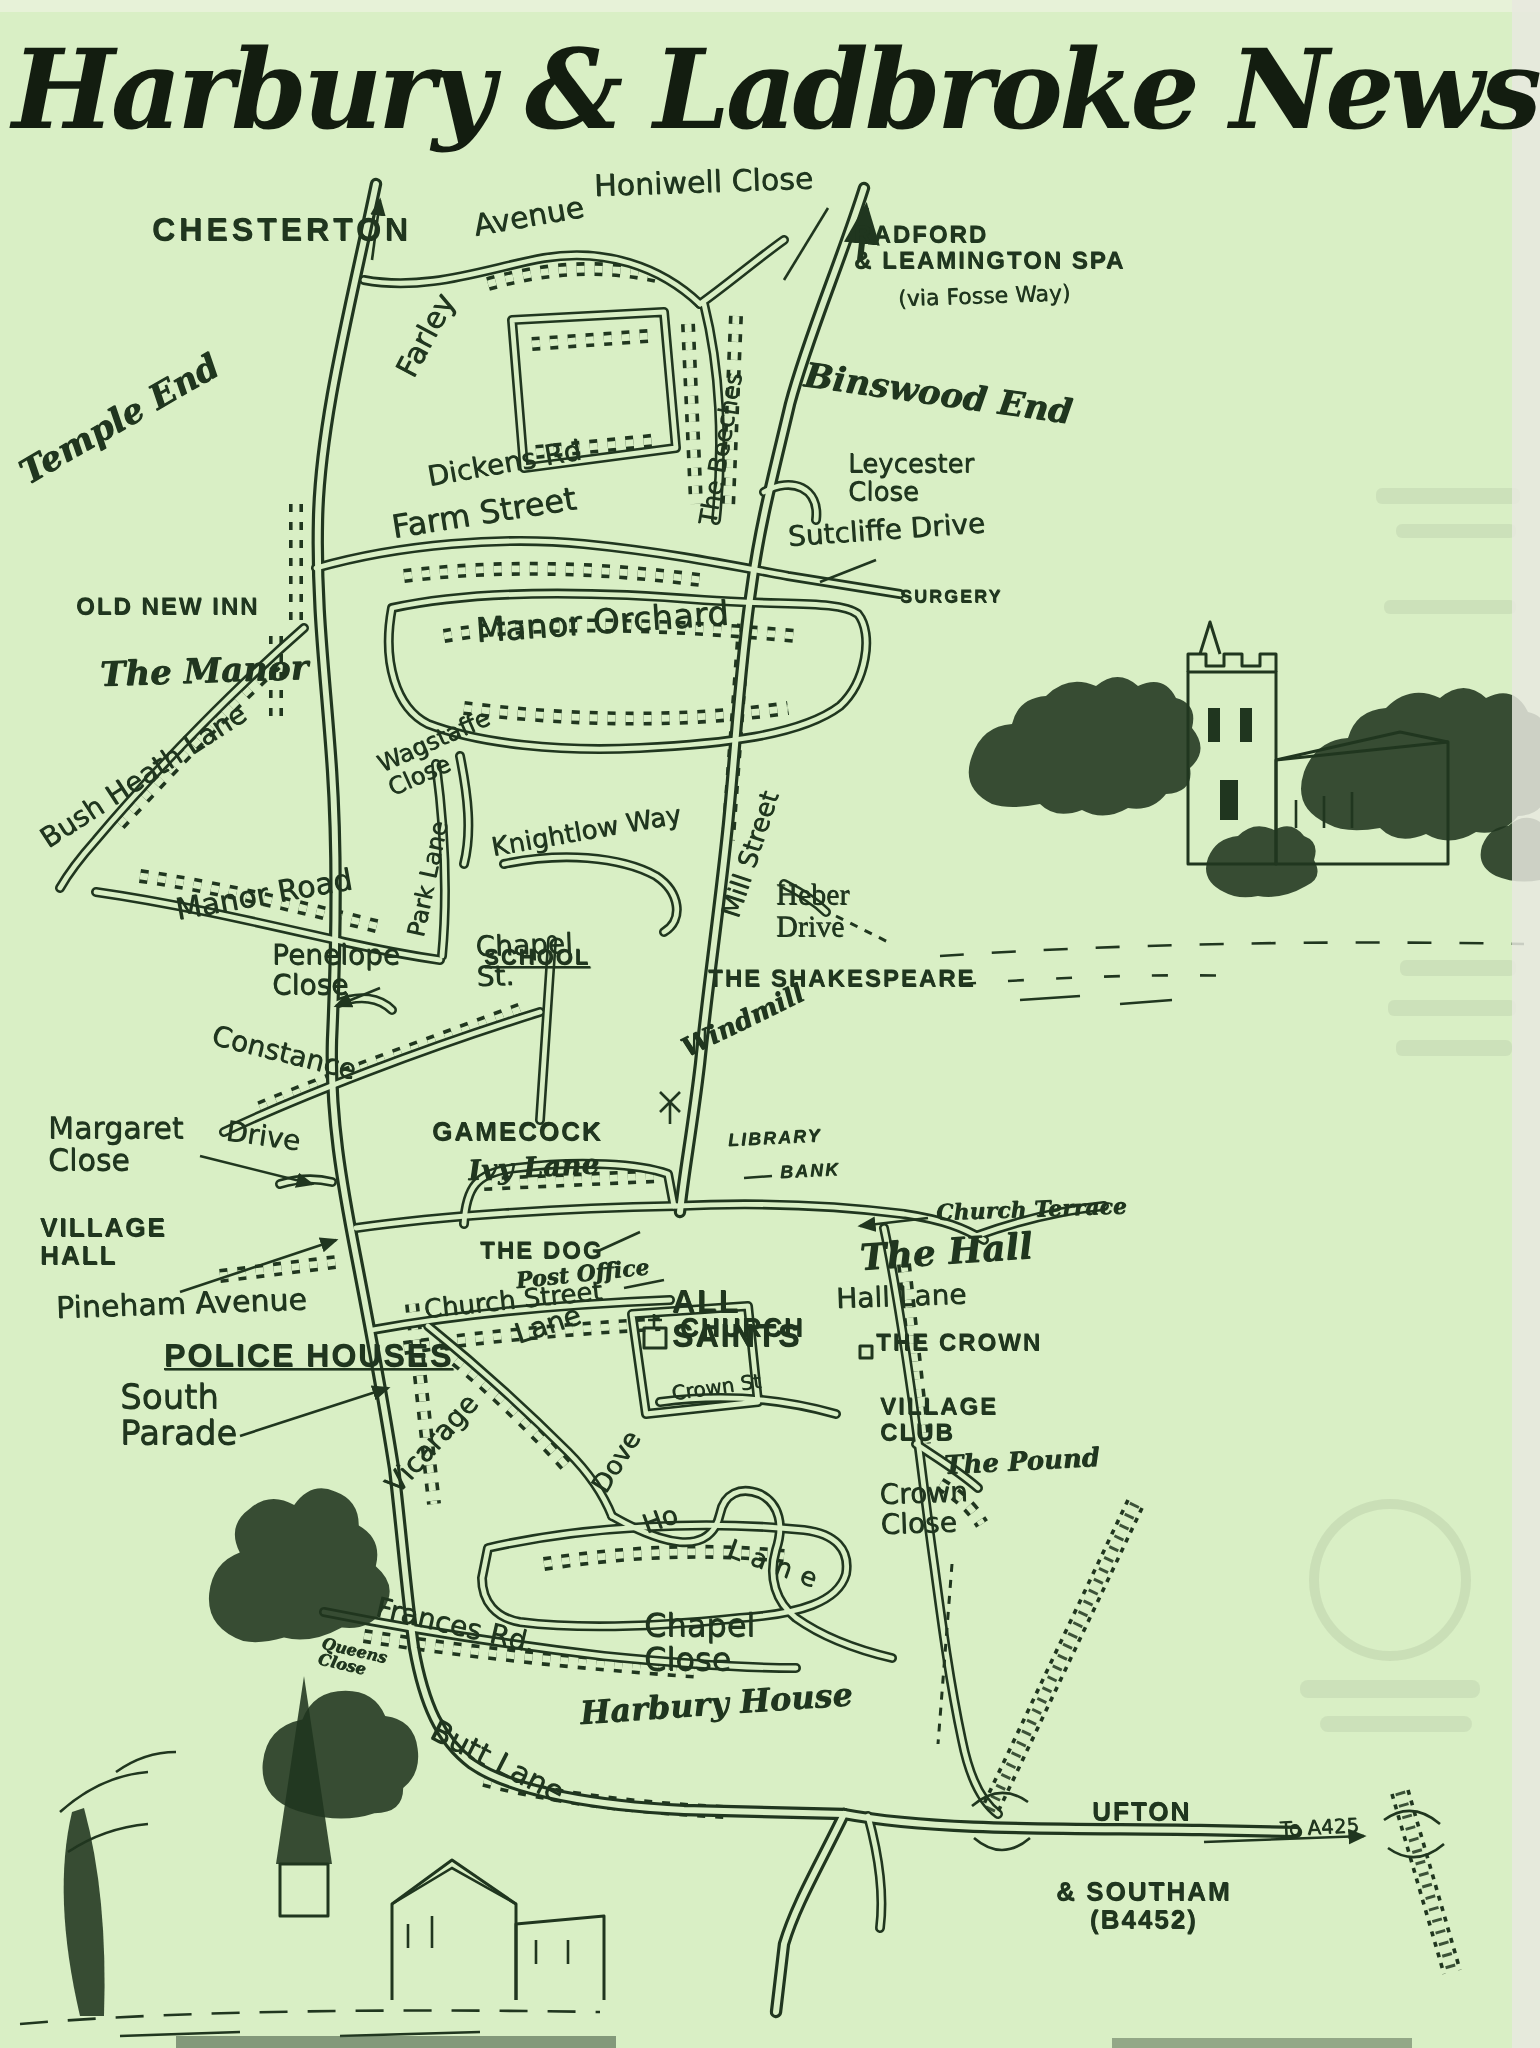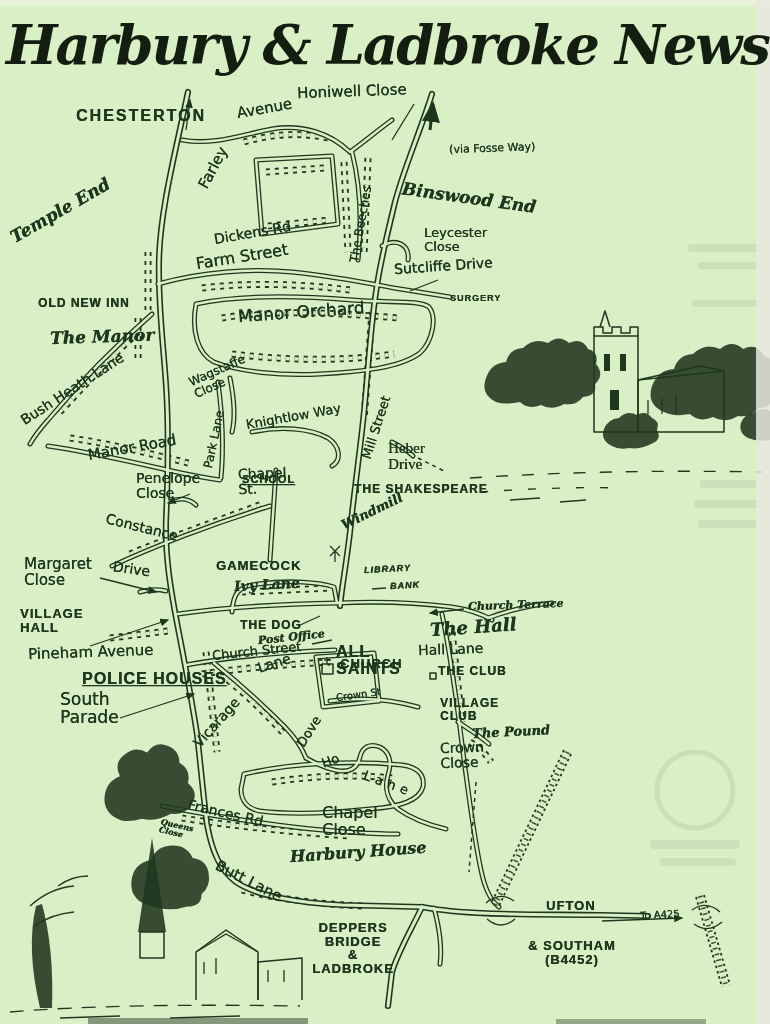--- a/index.html
+++ b/index.html
@@ -353,20 +353,22 @@
 
   <div class="scanedge"></div>
 
   <div class="masthead">Harbury &amp; Ladbroke News</div>
 
   <div class="mapwrap" id="labels">
       <div class="lbl print" style="left: 76px; top: 108px; font-size: 16px; letter-spacing: 2px;">CHESTERTON</div>
       <div class="lbl hand" style="left: 297px; top: 86px; font-size: 15px; transform: rotate(-2deg);">Honiwell Close</div>
       <div class="lbl hand" style="left: 203px; top: 180px; font-size: 15px; transform: rotate(-62deg);">Farley</div>
       <div class="lbl hand" style="left: 237px; top: 106px; font-size: 15px; transform: rotate(-10deg);">Avenue</div>
+      <div class="lbl print" style="left: 427px; top: 111px; font-size: 12px; letter-spacing: 1px;">RADFORD
+&amp; LEAMINGTON SPA</div>
       <div class="lbl hand" style="left: 449px; top: 144px; font-size: 11px; transform: rotate(-2deg);">(via Fosse Way)</div>
       <div class="lbl script" style="left: 12px; top: 230px; font-size: 17px; transform: rotate(-30deg);">Temple End</div>
       <div class="lbl hand" style="left: 354px; top: 256px; font-size: 12px; transform: rotate(-80deg);">The Beeches</div>
       <div class="lbl script" style="left: 402px; top: 180px; font-size: 17px; transform: rotate(8deg);">Binswood End</div>
       <div class="lbl hand" style="left: 214px; top: 232px; font-size: 14px; transform: rotate(-10deg);">Dickens Rd</div>
       <div class="lbl hand" style="left: 424px; top: 226px; font-size: 13px;">Leycester
     Close</div>
       <div class="lbl hand" style="left: 196px; top: 256px; font-size: 16px; transform: rotate(-9deg);">Farm Street</div>
       <div class="lbl hand" style="left: 394px; top: 262px; font-size: 14px; transform: rotate(-4deg);">Sutcliffe Drive</div>
       <div class="lbl print" style="left: 402px; top: 294px; font-size: 9px; letter-spacing: 1px; margin-left: 48px;">SURGERY</div>
@@ -399,21 +401,21 @@
       <div class="lbl script" style="left: 234px; top: 579px; font-size: 14px; transform: rotate(-3deg);">Ivy Lane</div>
       <div class="lbl printi" style="left: 364px; top: 566px; font-size: 9px; transform: rotate(-3deg); letter-spacing: 1px;">LIBRARY</div>
       <div class="lbl printi" style="left: 390px; top: 582px; font-size: 9px; transform: rotate(-3deg); letter-spacing: 1px;">BANK</div>
       <div class="lbl script" style="left: 468px; top: 601px; font-size: 11px; transform: rotate(-2deg);">Church Terrace</div>
       <div class="lbl print" style="left: 240px; top: 619px; font-size: 12px; letter-spacing: 1px;">THE DOG</div>
       <div class="lbl script" style="left: 258px; top: 635px; font-size: 11px; transform: rotate(-6deg);">Post Office</div>
       <div class="lbl print" style="left: 336px; top: 644px; font-size: 16px; letter-spacing: 1px;">ALL
 SAINTS</div>
       <div class="lbl script" style="left: 430px; top: 621px; font-size: 18px; transform: rotate(-4deg);">The Hall</div>
       <div class="lbl hand" style="left: 418px; top: 643px; font-size: 14px; transform: rotate(-2deg);">Hall Lane</div>
-      <div class="lbl print" style="left: 438px; top: 665px; font-size: 12px; letter-spacing: 1px;">THE CLUB</div>
+      <div class="lbl print" style="left: 438px; top: 665px; font-size: 12px; letter-spacing: 1px;">THE CROWN</div>
       <div class="lbl print" style="left: 340px; top: 657px; font-size: 13px; letter-spacing: 1px;">CHURCH</div>
       <div class="lbl hand" style="left: 28px; top: 647px; font-size: 15px; transform: rotate(-2deg);">Pineham Avenue</div>
       <div class="lbl print" style="left: 82px; top: 671px; font-size: 16px; letter-spacing: 1px; text-decoration: underline;">POLICE HOUSES</div>
       <div class="lbl hand" style="left: 212px; top: 649px; font-size: 13px; transform: rotate(-6deg);">Church Street</div>
       <div class="lbl hand" style="left: 196px; top: 738px; font-size: 14px; transform: rotate(-48deg);">Vicarage</div>
       <div class="lbl hand" style="left: 258px; top: 661px; font-size: 14px; transform: rotate(-18deg);">Lane</div>
       <div class="lbl hand" style="left: 60px; top: 691px; font-size: 17px;">South
    Parade</div>
       <div class="lbl hand" style="left: 336px; top: 693px; font-size: 10px; transform: rotate(-8deg);">Crown St</div>
       <div class="lbl print" style="left: 440px; top: 697px; font-size: 12px; letter-spacing: 1px;">VILLAGE
@@ -426,20 +428,16 @@
       <div class="lbl hand" style="left: 364px; top: 768px; font-size: 13px; transform: rotate(20deg); letter-spacing: 5px;">Lane</div>
       <div class="lbl hand" style="left: 322px; top: 805px; font-size: 16px;">Chapel
  Close</div>
       <div class="lbl hand" style="left: 188px; top: 797px; font-size: 14px; transform: rotate(13deg);">Frances Rd.</div>
       <div class="lbl script" style="left: 160px; top: 817px; font-size: 8px; transform: rotate(13deg);">Queens
 Close</div>
       <div class="lbl script" style="left: 290px; top: 849px; font-size: 16px; transform: rotate(-4deg);">Harbury House</div>
       <div class="lbl hand" style="left: 216px; top: 857px; font-size: 15px; transform: rotate(27deg);">Butt Lane</div>
       <div class="lbl print" style="left: 546px; top: 899px; font-size: 13px; letter-spacing: 1px;">UFTON</div>
       <div class="lbl hand" style="left: 640px; top: 911px; font-size: 10px; transform: rotate(-3deg);">To A425</div>
-      <div class="lbl print" style="left: 278px; top: 921px; font-size: 13px; letter-spacing: 1px; text-align: center; width: 150px;">DEPPERS
-BRIDGE
-&amp;
-LADBROKE</div>
       <div class="lbl print" style="left: 528px; top: 939px; font-size: 13px; letter-spacing: 1px; text-align: center;">&amp; SOUTHAM
     (B4452)</div>
     </div>
 </div>
 
 </body></html>

